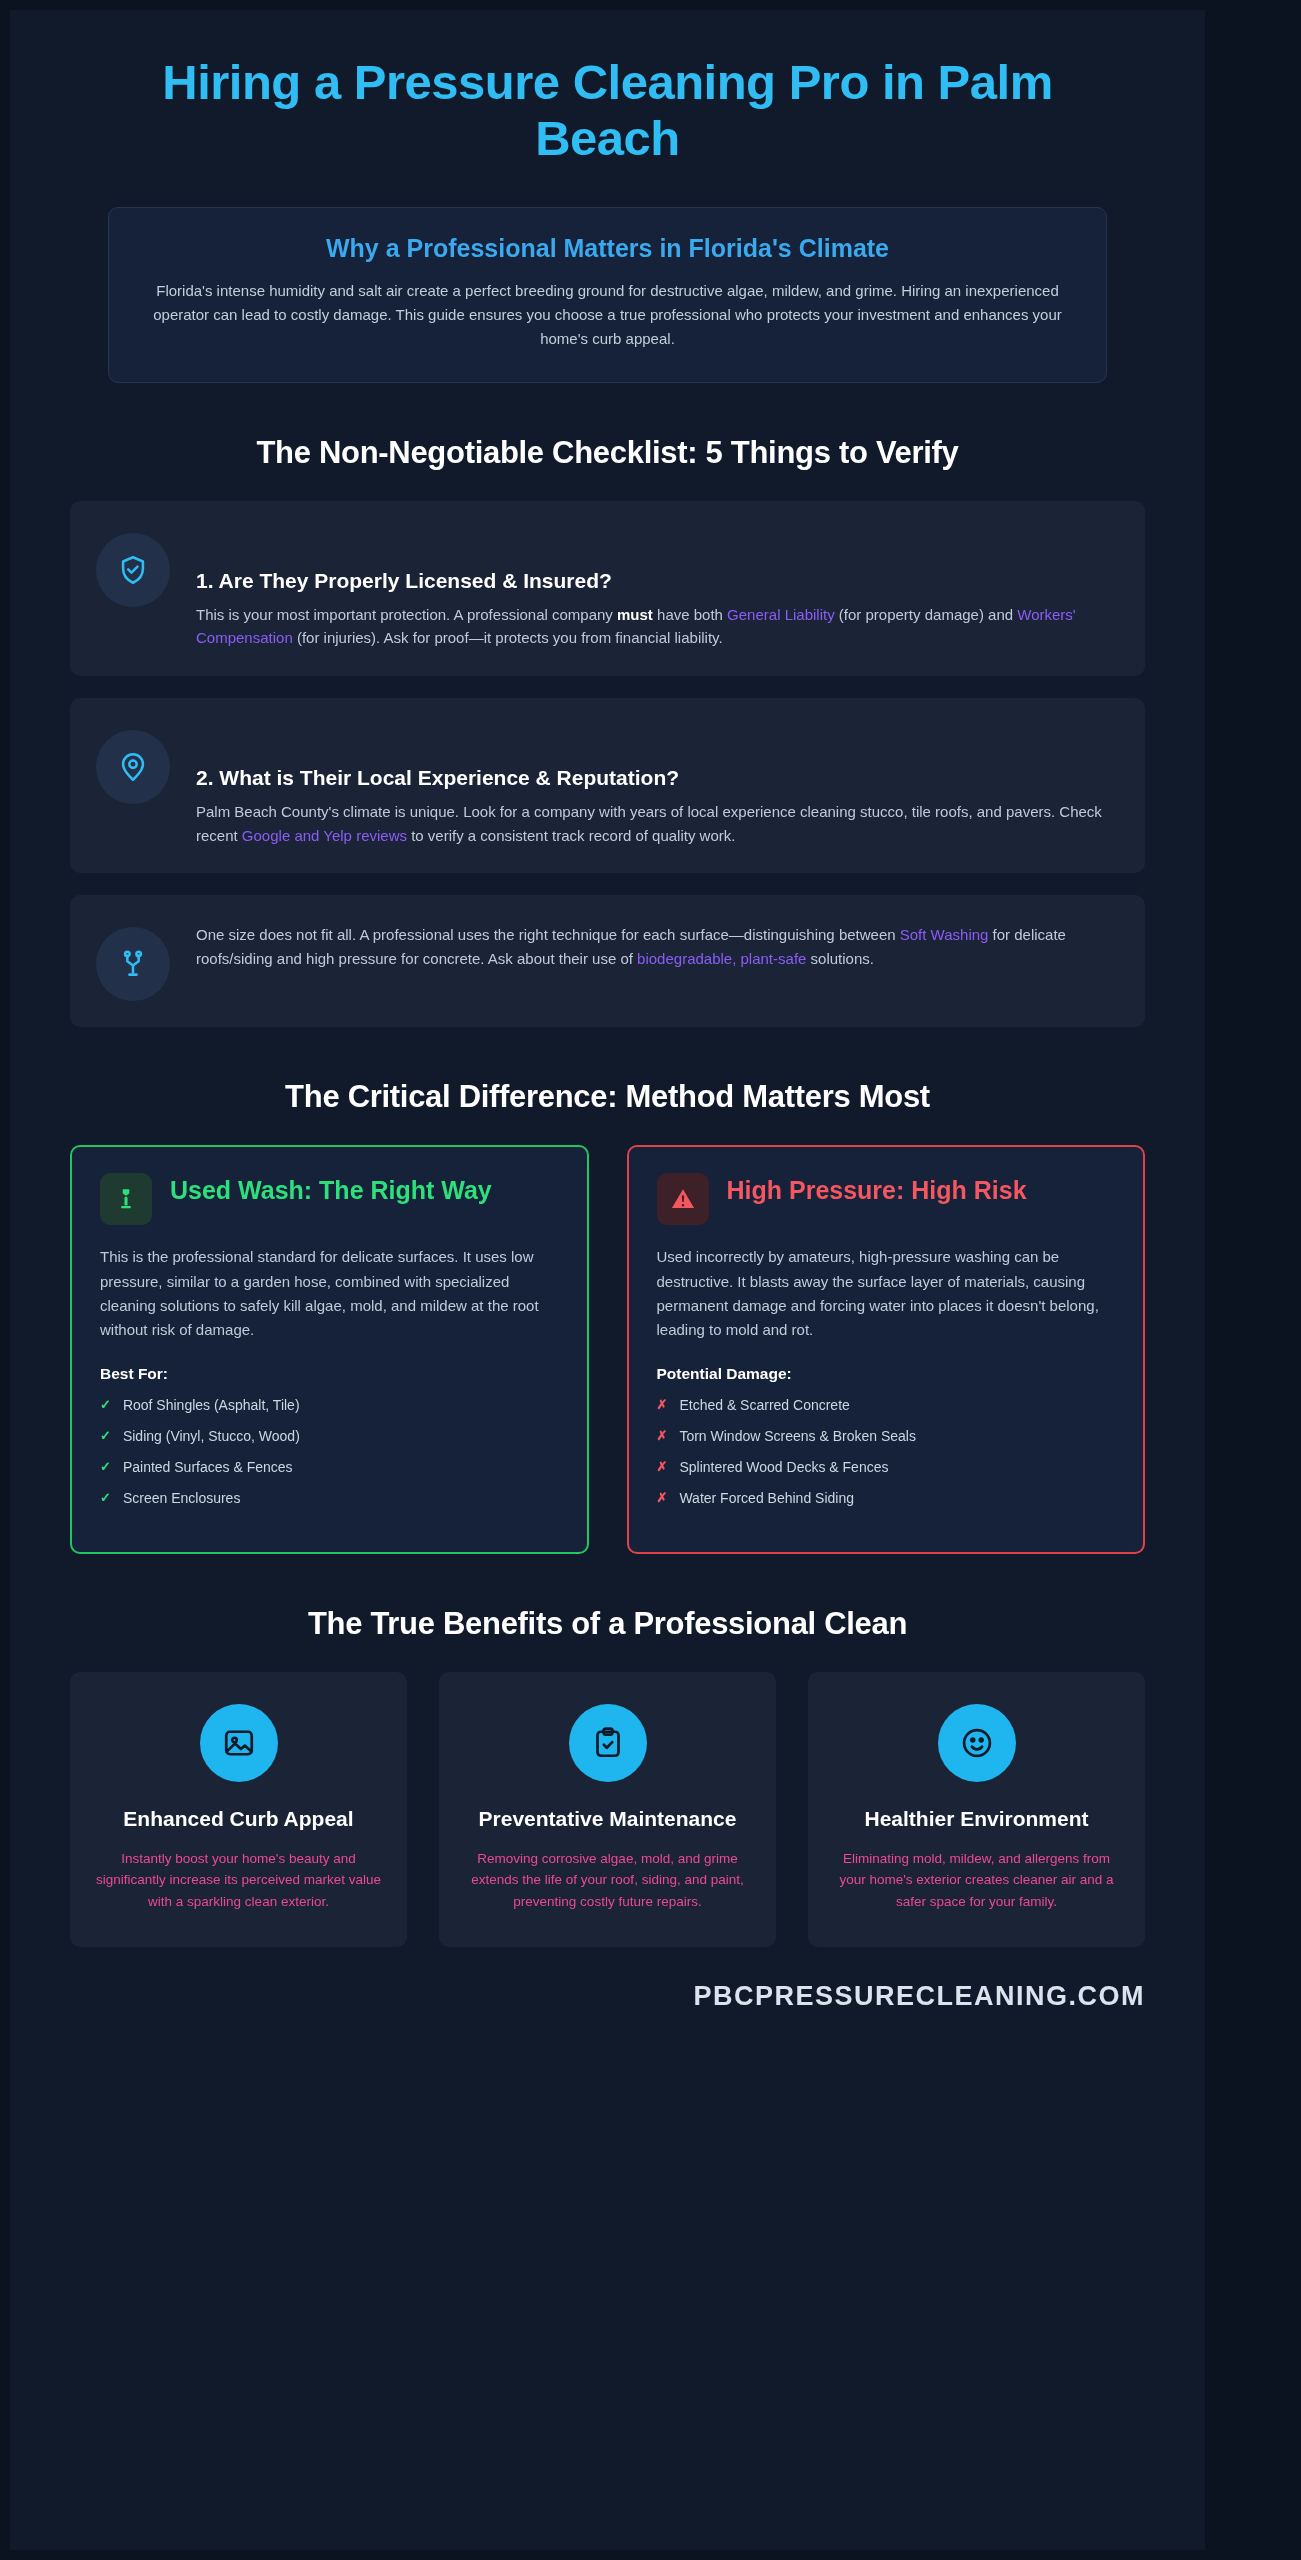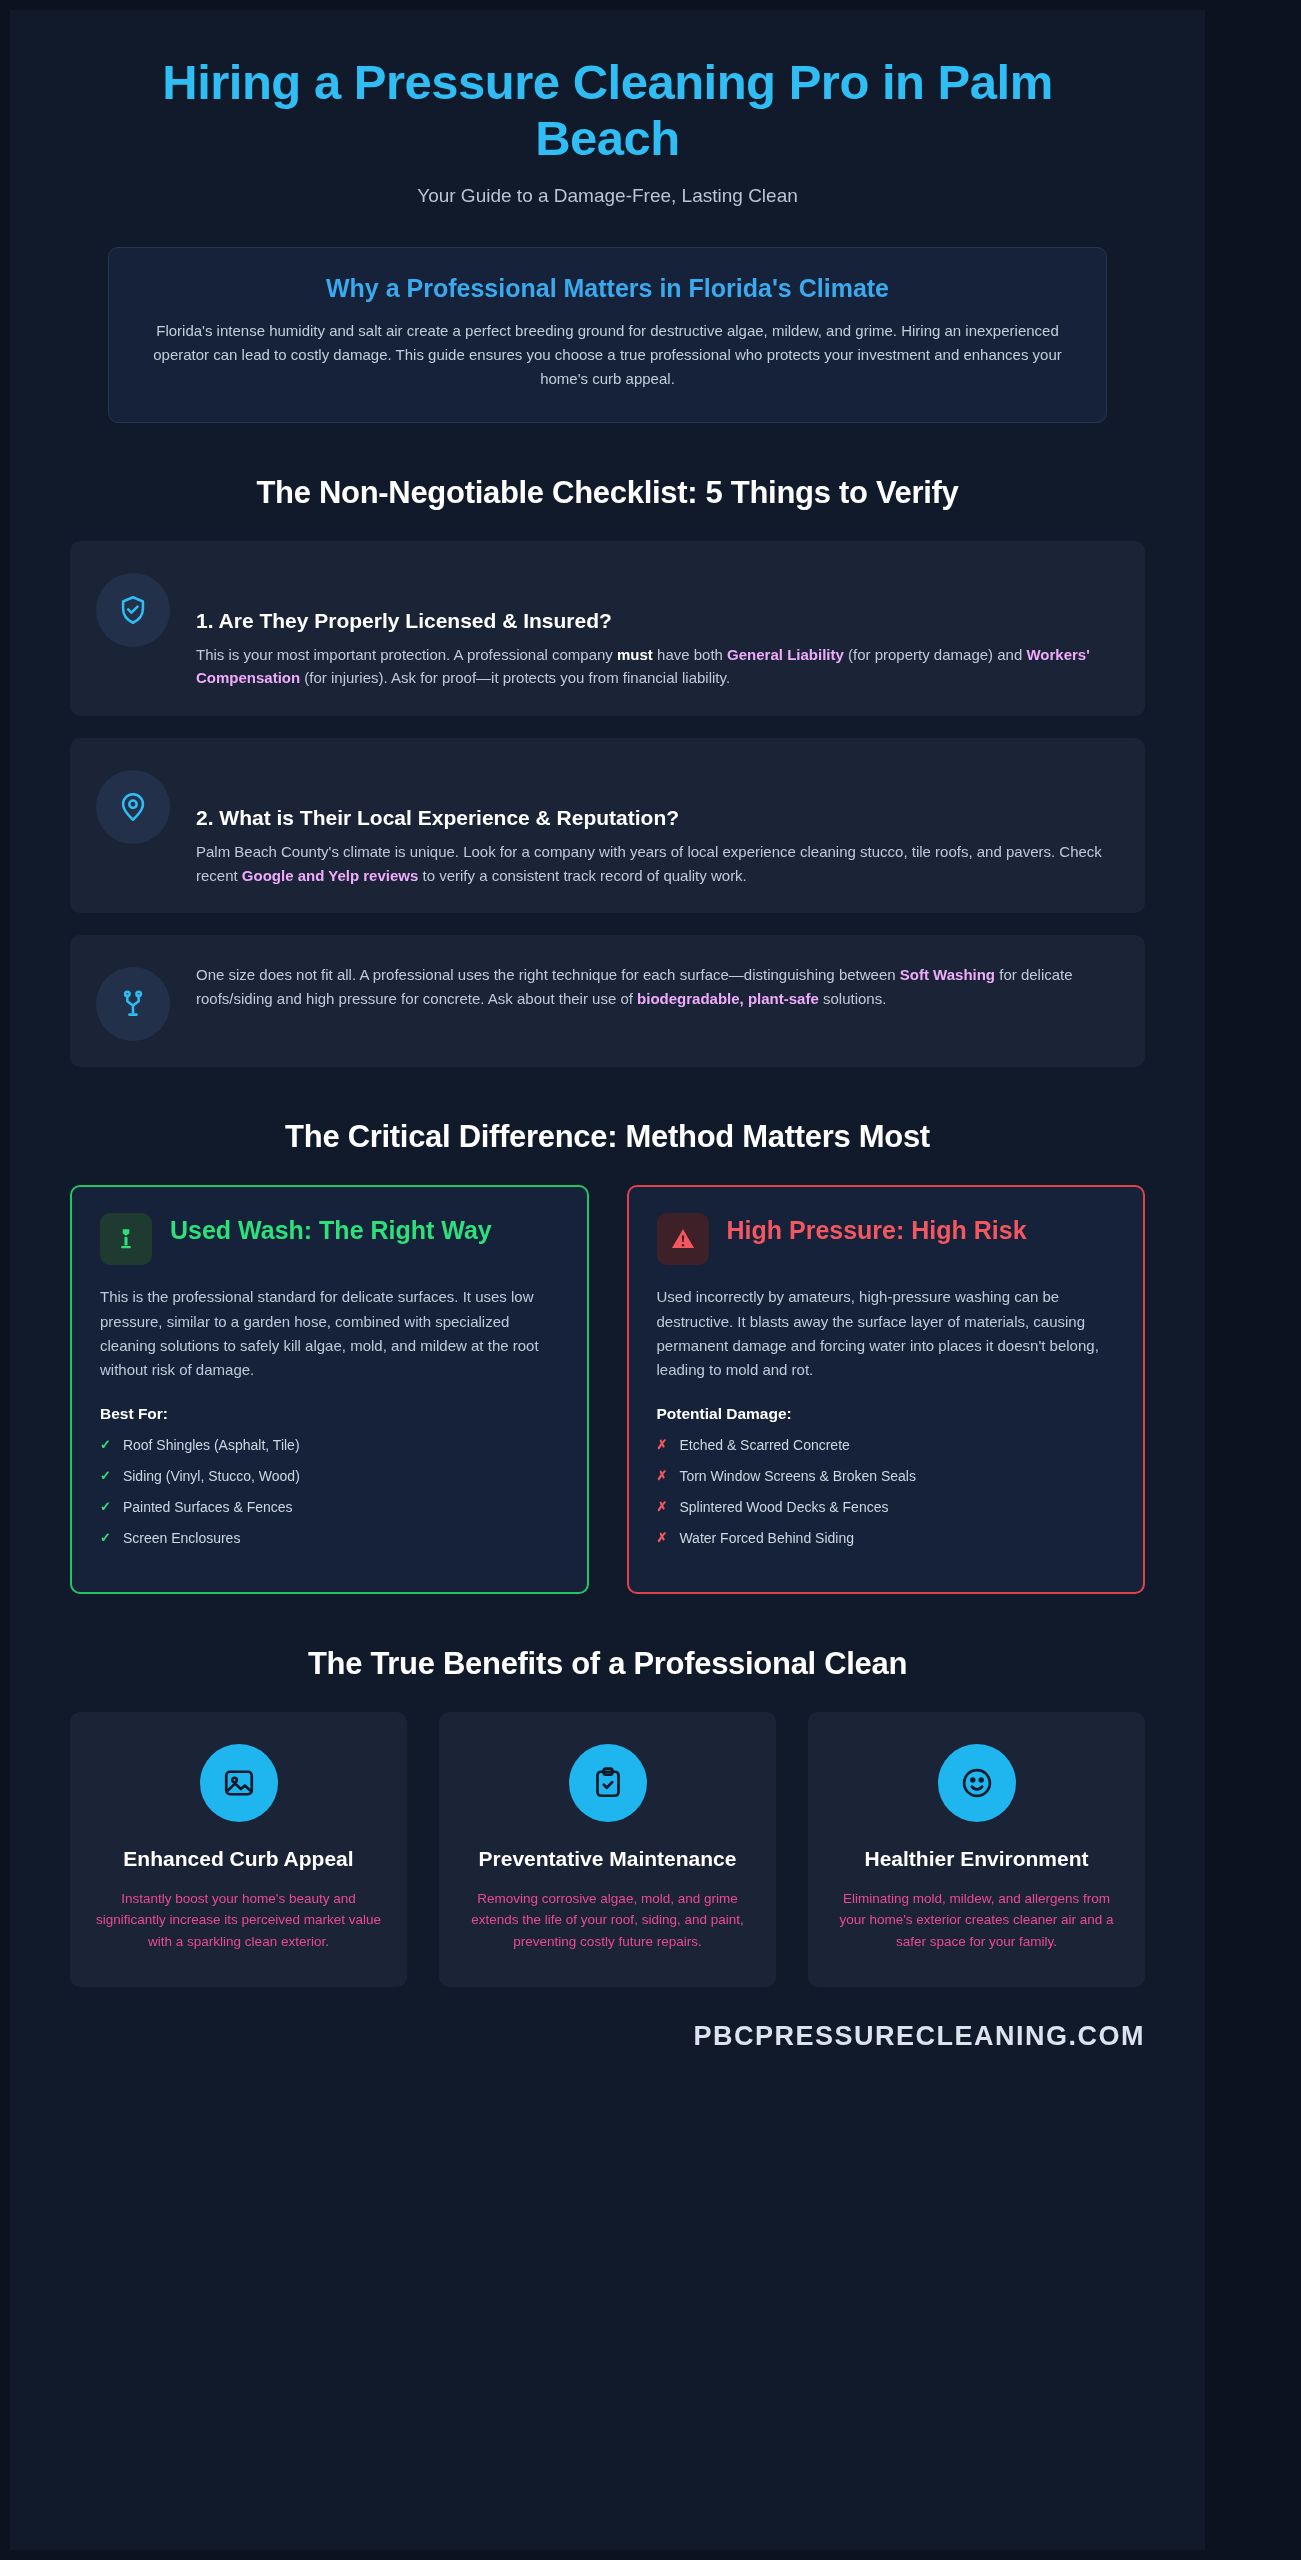--- a/index.html
+++ b/index.html
@@ -98,21 +98,21 @@
     font-weight: bold;
     margin-bottom: 10px;
     margin-top: 40px;
   }
   .check-text {
     color: #c0cada;
     font-size: 15px;
     line-height: 1.58;
   }
   .check-text b { color: #ffffff; }
-  .hl { color: #f0abfc; font-weight: bold; }
+  .hl { color: #8b5cf6; font-weight: normal; }
 
   
   .compare {
     display: flex;
     gap: 38px;
     margin-top: 6px;
   }
   .cmp-card {
     flex: 1 1 0;
     border-radius: 10px;
@@ -195,21 +195,20 @@
     padding: 34px 60px 26px 0;
   }
 </style>
 </head>
 <body>
 
 <div class="page">
   <div class="inner">
 
     <h1 class="title">Hiring a Pressure Cleaning Pro in Palm Beach</h1>
-    <div class="subtitle">Your Guide to a Damage-Free, Lasting Clean</div>
 
     <div class="intro-panel">
       <div class="intro-title">Why a Professional Matters in Florida's Climate</div>
       <div class="intro-body">Florida's intense humidity and salt air create a perfect breeding ground for destructive algae, mildew, and grime. Hiring an inexperienced operator can lead to costly damage. This guide ensures you choose a true professional who protects your investment and enhances your home's curb appeal.</div>
     </div>
 
     <h2 class="section-heading">The Non-Negotiable Checklist: 5 Things to Verify</h2>
 
     <div class="check-card">
       <div class="check-icon">

